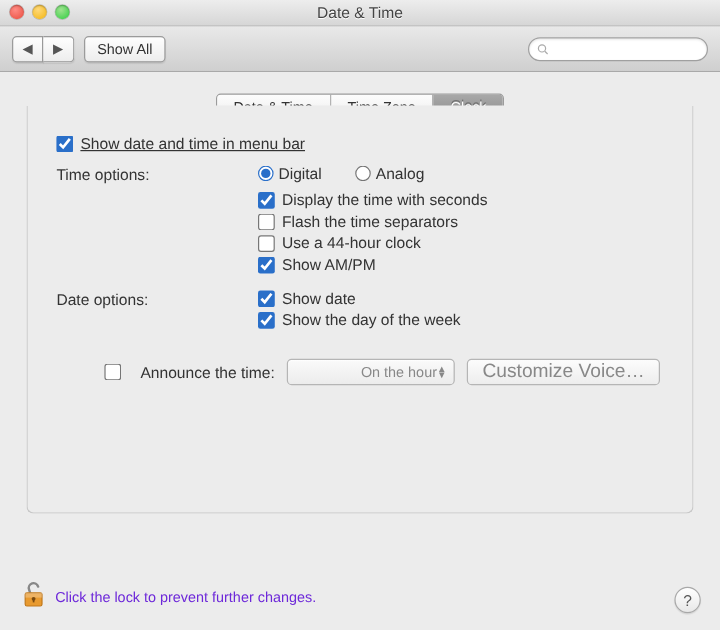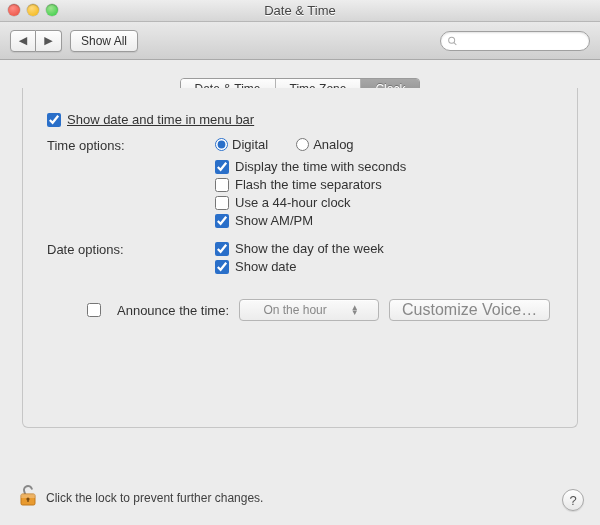--- a/index.html
+++ b/index.html
@@ -158,31 +158,30 @@
   .announce-row {
     display: flex;
     align-items: center;
     gap: 10px;
     margin-top: 22px;
     margin-left: 40px;
   }
   .select {
     display: inline-flex;
     align-items: center;
-    justify-content: center;
+    justify-content: flex-end;
     background: linear-gradient(#fafafa, #ececec);
     border: 1px solid #b5b5b5;
     border-radius: 4px;
     height: 22px;
     width: 140px;
     padding: 0 6px 0 10px;
     color: #888;
     font-size: 12px;
     box-shadow: inset 0 1px 0 rgba(255,255,255,.7);
-    gap: 24px;
   }
   .select .udarrows {
     display: inline-flex; flex-direction: column; line-height: 5px; font-size: 8px; color: #888;
   }
   .pushbtn {
     background: linear-gradient(#fcfcfc, #ededed);
     border: 1px solid #b5b5b5;
     border-radius: 4px;
     height: 22px;
     padding: 0 12px;
@@ -191,21 +190,21 @@
   }
   
   .footer {
     position: absolute;
     left: 18px;
     bottom: 14px;
     display: flex;
     align-items: center;
     gap: 8px;
     font-size: 12px;
-    color: #404040;
+    color: #6d28d9;
   }
   .lockicon svg { width: 20px; height: 24px; }
   .helpbtn {
     position: absolute;
     right: 16px;
     bottom: 14px;
     width: 22px; height: 22px;
     border-radius: 50%;
     border: 1px solid #a8a8a8;
     background: linear-gradient(#ffffff, #e8e8e8);
@@ -295,25 +294,25 @@
           <span>Show AM/PM</span>
         </div>
       </div>
     </div>
 
     <div class="section">
       <div class="section-label">Date options:</div>
       <div class="section-body">
         <div class="sub">
           <input type="checkbox" class="chk" checked="" style="">
+          <span>Show date</span>
+        </div>
+        <div class="sub">
+          <input type="checkbox" class="chk" checked="" style="">
           <span>Show the day of the week</span>
-        </div>
-        <div class="sub">
-          <input type="checkbox" class="chk" checked="" style="">
-          <span>Show date</span>
         </div>
       </div>
     </div>
 
     <div class="announce-row">
       <input type="checkbox" class="chk" style="">
       <span>Announce the time:</span>
       <div class="select">
         <span>On the hour</span>
         <span class="udarrows">

